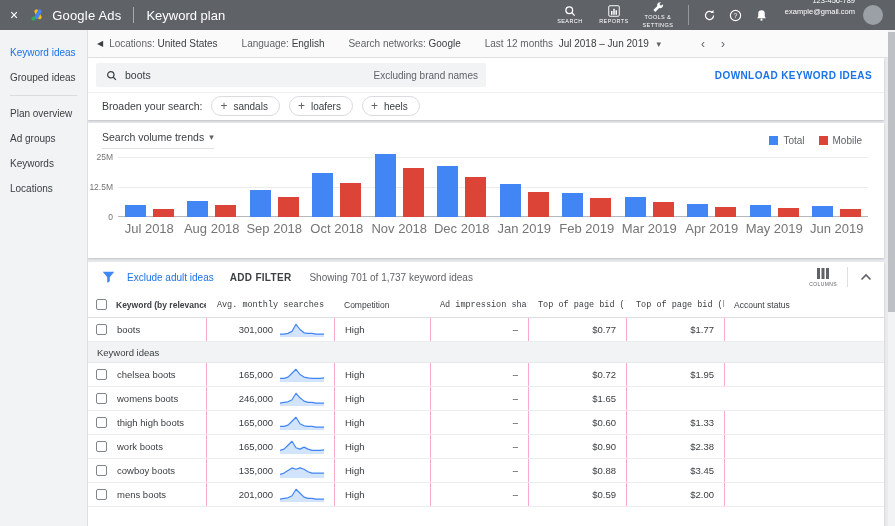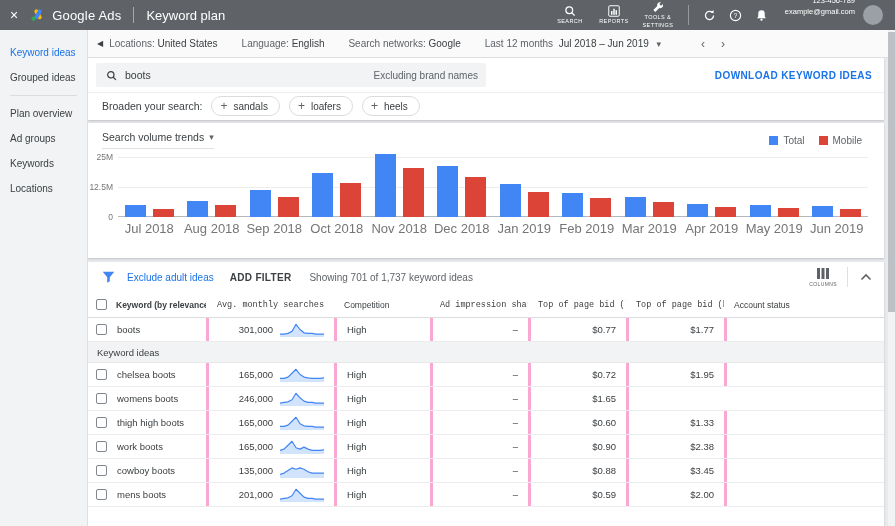--- a/index.html
+++ b/index.html
@@ -96,21 +96,21 @@
   .thead, .trow { display:grid; grid-template-columns:118px 128px 96px 98px 98px 98px 1fr; align-items:center; }
   .thead { height:26px; border-bottom:1px solid #dcdcdc; font-size:8.5px; color:#3c4043; }
   .thead .hc { padding:0 10px; white-space:nowrap; overflow:hidden; }
   .hc.right, .c.right { text-align:right;font-family:Liberation Mono, monospace; }
   .h1 { display:flex; align-items:center; padding-left:8px !important; font-weight:bold; }
   .cb { width:11px; height:11px; border:1.5px solid #80868b; border-radius:2px; display:inline-block;
         background:#fff; cursor:pointer; flex:none; }
   .sectionrow { height:21px; background:#f1f3f4; display:flex; align-items:center; padding-left:9px;
                 font-size:9.5px; color:#3c4043; border-bottom:1px solid #e8e8e8; }
   .trow { height:24px; border-bottom:1px solid #ececec; font-size:9.5px; color:#3c4043; }
-  .trow .c { padding:0 10px; height:100%; display:flex; align-items:center; border-left:3px solid #f9a8d4; overflow:hidden; }
+  .trow .c { padding:0 10px; height:100%; display:flex; align-items:center; border-left:1px solid #f9a8d4; overflow:hidden; }
   .trow .c.c1 { border-left:none; padding-left:8px; }
   .c1 .kw { margin-left:10px; }
   .c2 { justify-content:flex-end; }
   .c2 .num { margin-right:7px; }
   .c4, .c5, .c6 { justify-content:flex-end; }
   .spark { display:flex; }
 
   
   .vscroll { position:absolute; right:0; top:30px; bottom:0; width:7px; background:#f1f3f4; }
   .vthumb { position:absolute; top:2px; right:0; width:7px; height:280px; background:#bdc1c6; }

